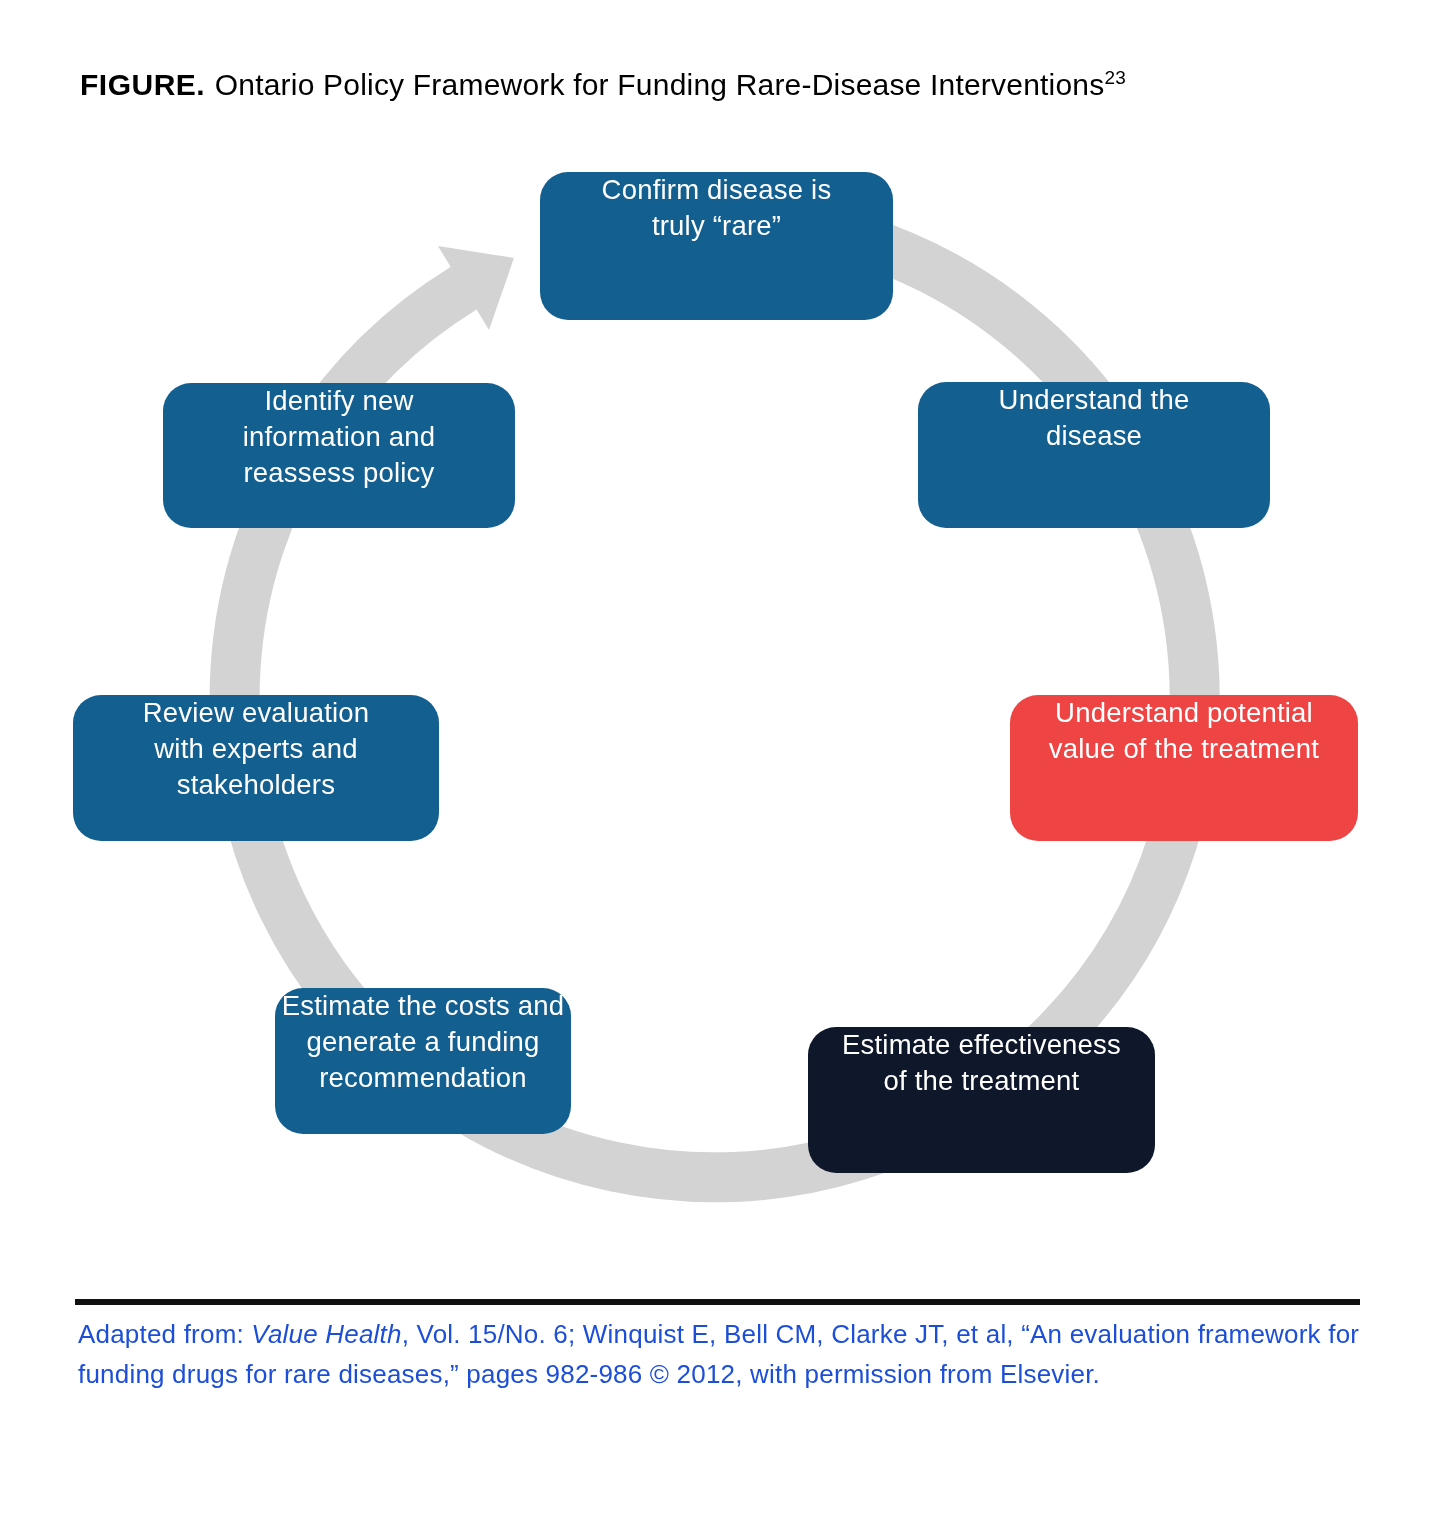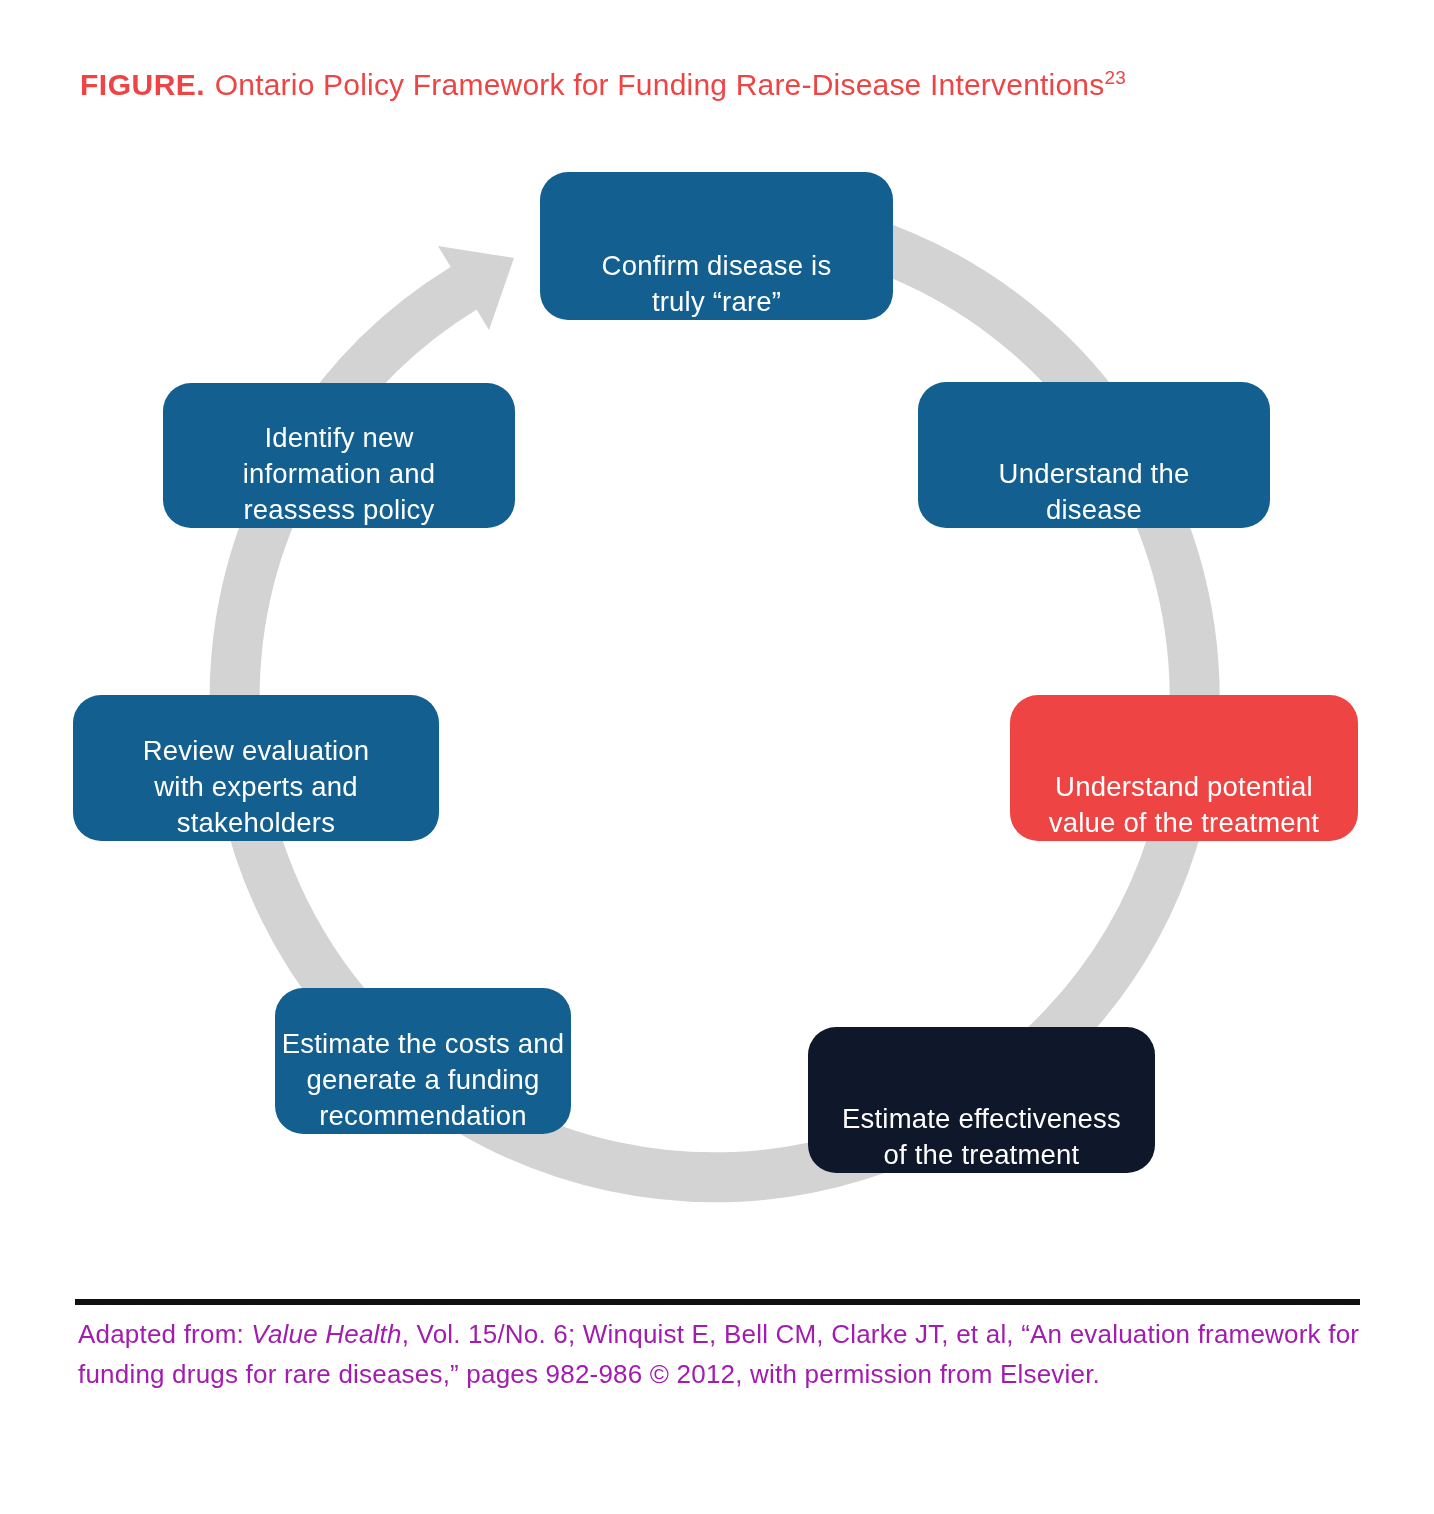--- a/index.html
+++ b/index.html
@@ -11,21 +11,21 @@
     background: #ffffff;
     font-family: "Liberation Sans", sans-serif;
     overflow: hidden;
   }
   .figure-title {
     position: absolute;
     left: 80px;
     top: 68px;
     font-size: 30px;
     font-weight: 400;
-    color: #ef4444;
+    color: #000000;
     letter-spacing: 0.2px;
     white-space: nowrap;
   }
   .figure-label {
     font-weight: 900;
     letter-spacing: 0.5px;
   }
   .figure-title-text {
     margin-left: 0.32em;
   }
@@ -42,21 +42,21 @@
     height: 1514px;
     z-index: 1;
   }
   .step {
     position: absolute;
     z-index: 2;
     border-radius: 28px;
     background: #135f90; 
     color: #ffffff;
     display: flex;
-    align-items: flex-end;
+    align-items: flex-start;
     justify-content: center;
     text-align: center;
   }
   .step-label {
     font-size: 27.5px;
     line-height: 36px;
     white-space: pre-line;
     letter-spacing: 0.2px;
   }
   .divider-rule {
@@ -68,21 +68,21 @@
     background: #111111;
     z-index: 2;
   }
   .citation {
     position: absolute;
     left: 78px;
     top: 1314px;
     width: 1300px;
     font-size: 26px;
     line-height: 40px;
-    color: #a21caf;
+    color: #1d4ed8;
     letter-spacing: 0.2px;
     z-index: 2;
   }
 </style>
 </head>
 <body>
 
 <div class="page">
 
   <h1 class="figure-title"><span class="figure-label" data-bind="figure.label">FIGURE.</span><span class="figure-title-text" data-bind="figure.title">Ontario Policy Framework for Funding Rare-Disease Interventions</span><sup class="figure-ref" data-bind="figure.reference">23</sup></h1>

